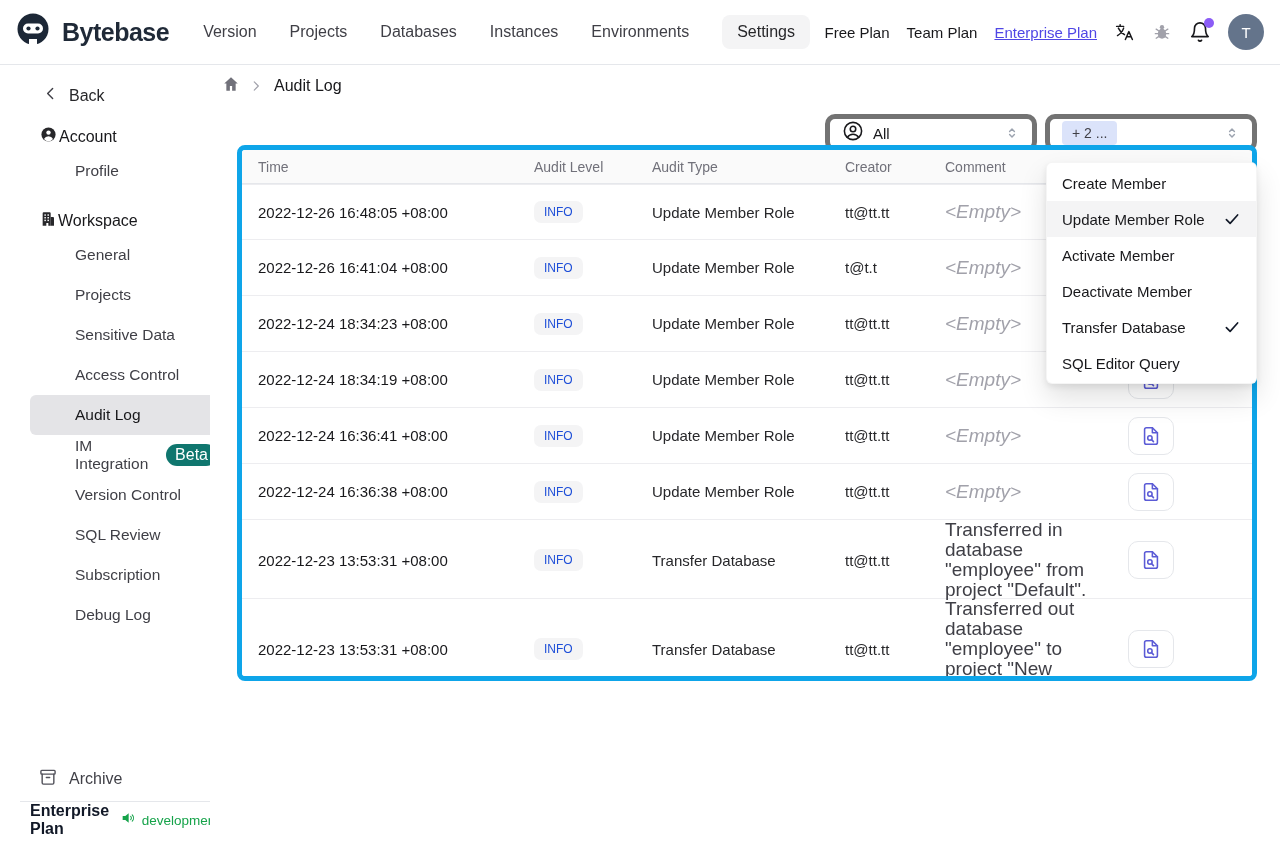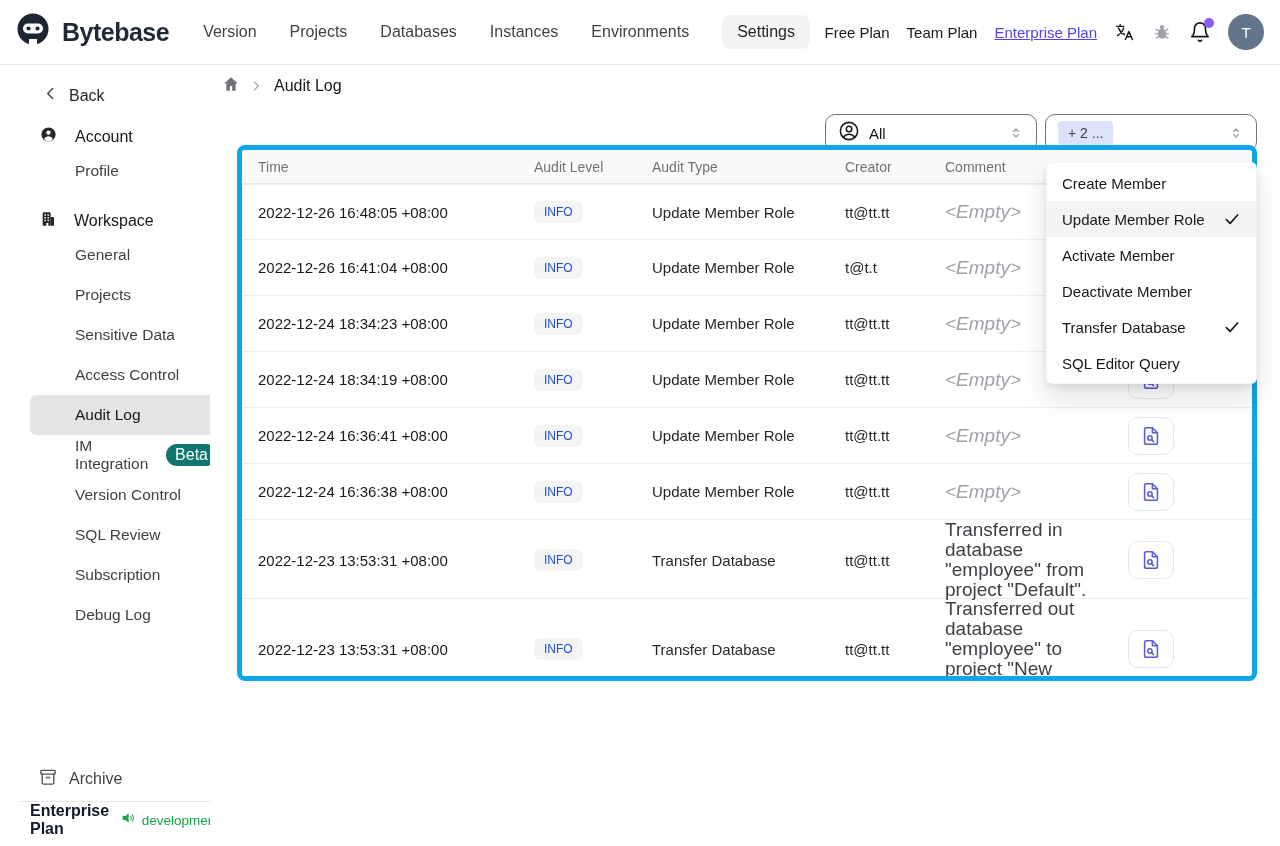--- a/index.html
+++ b/index.html
@@ -23,21 +23,21 @@
               border-radius:50%; background:#8b5cf6; }
   .avatar { width:36px; height:36px; border-radius:50%; background:#64748b; color:#fff;
             display:flex; align-items:center; justify-content:center; font-size:15px; }
   .icon-btn { display:inline-flex; align-items:center; cursor:pointer; }
 
   
   .sidebar { position:absolute; top:65px; left:0; width:210px; bottom:8px;
              border-right:1px solid #e5e7eb; background:#fff;margin-left:20px; }
   .back-row { display:flex; align-items:center; gap:10px; margin:20px 0 0 22px;
               font-size:16px; color:#27272a; cursor:pointer; }
-  .group-header { display:flex; align-items:center; gap:18px; margin:20px 0 4px 20px;
+  .group-header { display:flex; align-items:center; gap:2px; margin:20px 0 4px 20px;
                   font-size:16px; font-weight:500; color:#18181b; }
   .side-item { display:flex; align-items:center; height:40px; margin:0 12px 0 10px;
                padding-left:45px; font-size:15.5px; color:#3f3f46; border-radius:6px;
                cursor:pointer; }
   .side-item.active { background:#e4e4e7; color:#18181b; }
   .beta-badge { margin-left:8px; background:#0f766e; color:#fff; font-size:16px;
                 padding:3px 9px; border-radius:999px; line-height:1; }
   .sidebar-bottom { position:absolute; bottom:0; left:0; right:0; }
   .archive-row { display:flex; align-items:center; gap:11px; height:44px;
                  padding-left:18px; font-size:16px; color:#3f3f46; cursor:pointer; }
@@ -46,21 +46,21 @@
   .plan-footer-label { font-size:16px; font-weight:700; color:#111827; }
   .mode-label { font-size:13.5px; color:#16a34a; }
 
   
   .main { position:absolute; top:65px; left:210px; right:0; bottom:0; background:#fff; }
   .breadcrumb { position:absolute; top:10px; left:12px; display:flex; align-items:center; }
   .breadcrumb .sep { margin:0 9px; display:inline-flex; }
   .crumb-title { font-size:16px; font-weight:500; color:#18181b; margin-left:2px; }
 
   .filters { position:absolute; top:49px; right:23px; display:flex; gap:8px; }
-  .select { width:212px; height:38px; border:1px solid #737373; border-radius:10px;
+  .select { width:212px; height:38px; border:5px solid #737373; border-radius:10px;
             background:#fff; display:flex; align-items:center; padding:0 12px; gap:9px;
             cursor:pointer; }
   .select-value { font-size:15px; color:#18181b; }
   .select .selector { margin-left:auto; display:inline-flex; }
   .filter-pill { background:#dbe3fa; color:#3f3f46; font-size:14px; padding:4px 10px;
                  border-radius:4px; }
 
   
   .audit-table { position:absolute; top:80px; left:27px; width:1020px;
                  border:5px solid #0ea5e9; border-radius:8px; overflow:hidden; }

